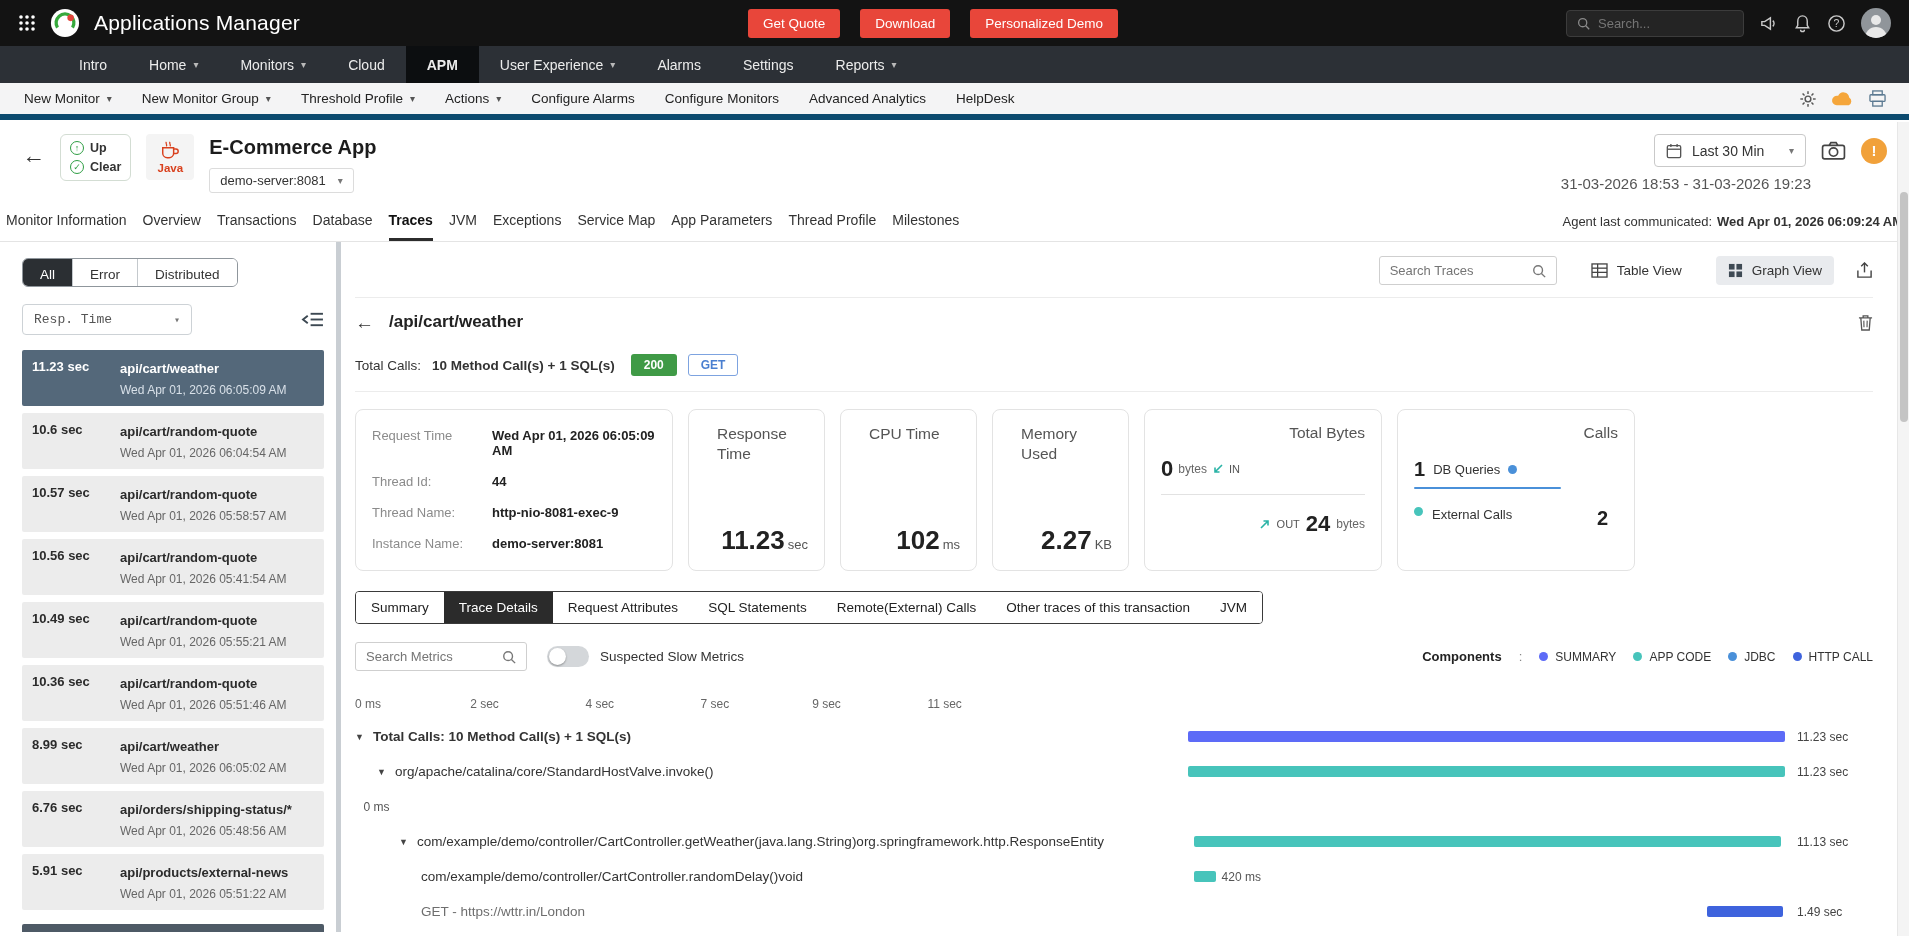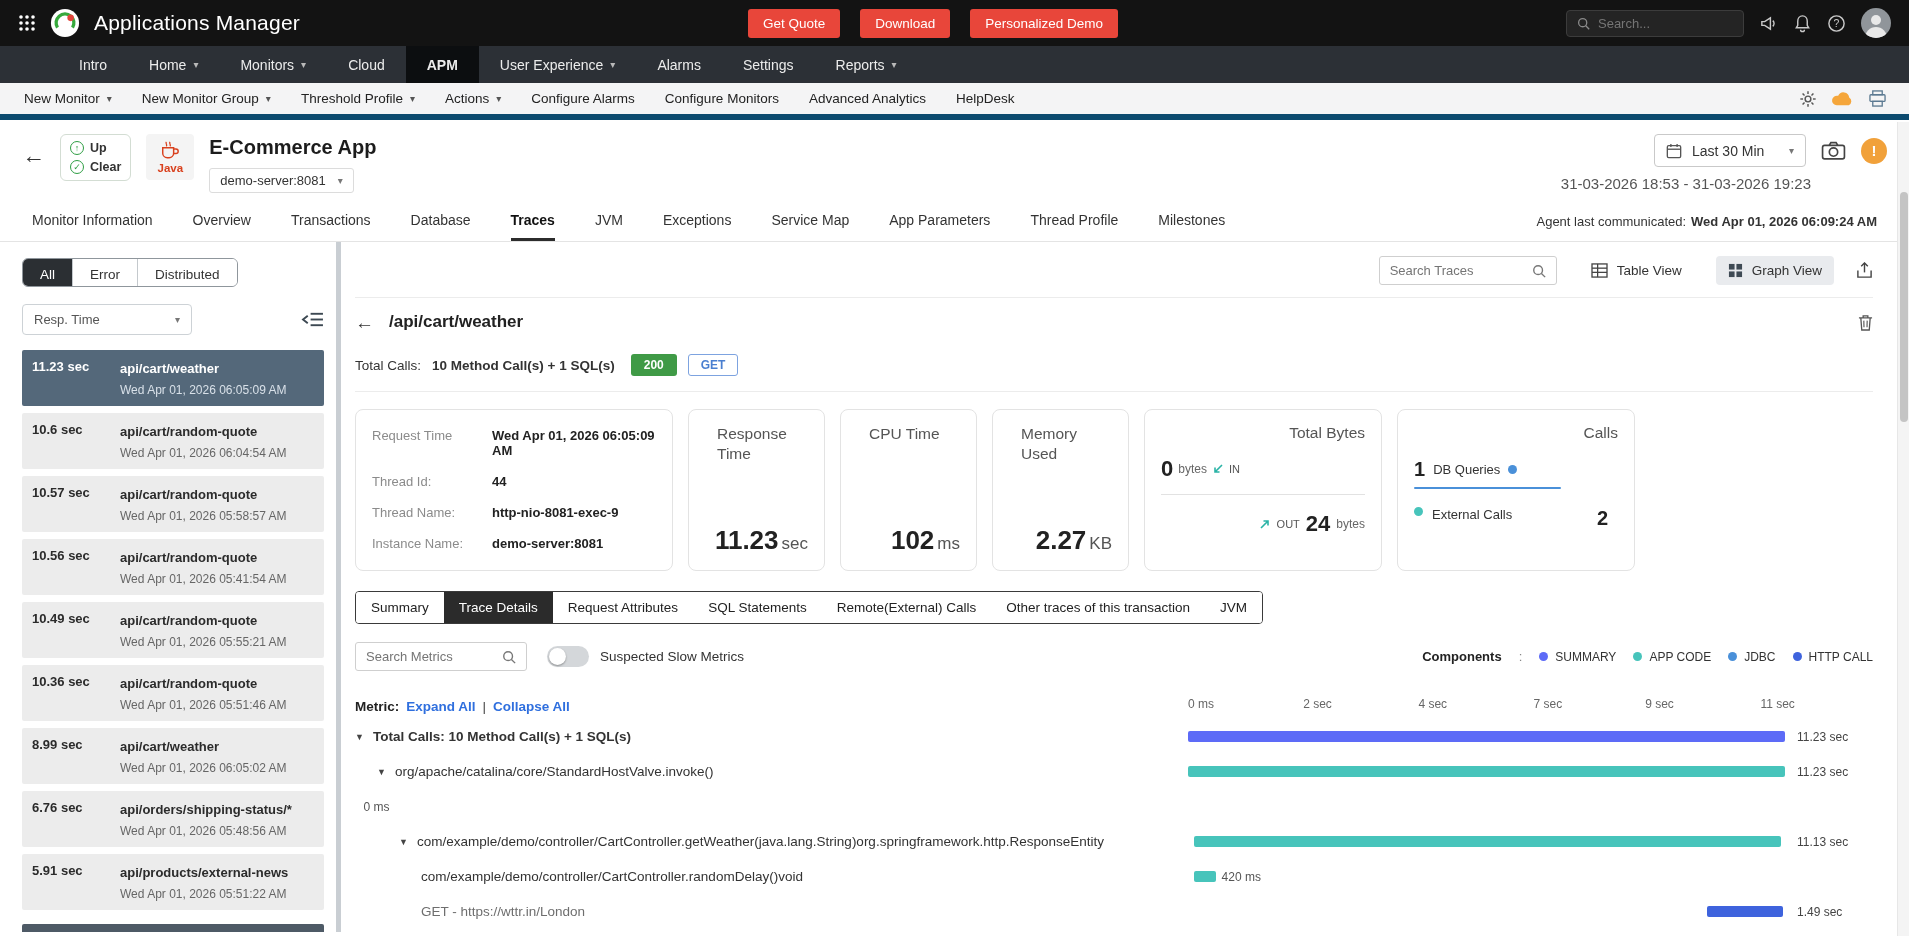--- a/index.html
+++ b/index.html
@@ -41,37 +41,37 @@
   .sel-caret { font-size:10px; color:#777; }
   .mh-right { margin-left:auto; display:flex; flex-direction:column; align-items:flex-end; }
   .mh-controls { display:flex; align-items:center; gap:15px; }
   .time-select { width:152px; height:33px; border:1px solid #c9c9c9; border-radius:4px; display:flex; align-items:center; gap:10px; padding:0 11px; font-size:14px; color:#333; cursor:pointer; }
   .time-select .sel-caret { margin-left:auto; }
   .icon-btn { cursor:pointer; }
   .alert-badge { width:26px; height:26px; border-radius:50%; background:#f1a13a; color:#fff; font-weight:bold; display:flex; align-items:center; justify-content:center; font-size:15px; cursor:pointer; }
   .time-window { font-size:15px; color:#555; margin-top:8px; margin-right:76px; }
 
   
-  .mon-tabs { display:flex; align-items:center; padding:0 32px; border-bottom:1px solid #e4e4e4; height:41px; gap:40px; }
+  .mon-tabs { display:flex; align-items:center; padding:0 6px; border-bottom:1px solid #e4e4e4; height:41px; gap:16px; }
   .mtab { font-size:14px; color:#333; height:100%; display:flex; align-items:center; border-bottom:3px solid transparent; cursor:pointer; white-space:nowrap; }
   .mtab.active { font-weight:bold; color:#111; border-bottom-color:#2c2c2c; }
   .agent-info { margin-left:auto; font-size:13px; color:#333; white-space:nowrap; }
   .agent-info b { margin-left:5px; }
 
   
   .content { display:flex; height:690px; }
 
   
   .sidebar { width:336px; padding:16px 12px 0 22px; overflow:hidden; display:flex; flex-direction:column; flex-shrink:0; }
   .seg { display:inline-flex; border:1px solid #8f969c; border-radius:6px; overflow:hidden; width:fit-content; }
   .seg-btn { padding:8px 17px; font-size:13.5px; background:#fff; color:#333; border-left:1px solid #c4c9cd; cursor:pointer; }
   .seg-btn:first-child { border-left:none; }
   .seg-btn.active { background:#2b2f33; color:#fff; }
   .sort-row { margin-top:17px; display:flex; align-items:center; justify-content:space-between; }
-  .sort-select { width:170px; border:1px solid #cdd2d6; border-radius:4px; padding:7px 11px; font-size:13px; color:#555; display:flex; align-items:center; cursor:pointer; }
+  .sort-select { width:170px; border:1px solid #cdd2d6; border-radius:4px; padding:7px 11px; font-size:13px; color:#555; display:flex; align-items:center; cursor:pointer;font-family:Liberation Mono, monospace; }
   .sort-select .sel-caret { margin-left:auto; }
   .trace-list { margin-top:15px; }
   .trace-item { display:flex; gap:10px; background:#ececec; padding:9px 10px; margin-bottom:7px; cursor:pointer; border-radius:2px; }
   .trace-item .dur { width:78px; font-size:13px; font-weight:bold; color:#2b2b2b; flex-shrink:0; }
   .ti-path { font-size:13px; font-weight:bold; color:#2b2b2b; }
   .ti-time { font-size:12px; color:#666; margin-top:6px; }
   .trace-item.selected { background:#54687a; }
   .trace-item.selected .dur, .trace-item.selected .ti-path { color:#fff; }
   .trace-item.selected .ti-time { color:#d8e0e8; }
   .partial-item { height:8px; background:#4e5a66; margin-top:14px; border-radius:2px 2px 0 0; }
@@ -98,21 +98,21 @@
   .cards-row { display:flex; gap:15px; }
   .card { border:1px solid #e3e3e3; border-radius:8px; height:162px; padding:14px 16px; flex-shrink:0; }
   .card.req { width:318px; font-size:13px; }
   .req-grid { display:grid; grid-template-columns:112px 1fr; row-gap:16px; column-gap:8px; margin-top:4px; }
   .req-label { color:#8b8b8b; }
   .req-value { color:#222; font-weight:bold; }
   .card.stat { width:137px; display:flex; flex-direction:column; justify-content:space-between;padding-left:28px; }
   .stat-title { font-size:15.5px; color:#555; line-height:1.3; }
   .stat-value { align-self:flex-end; white-space:nowrap; }
   .stat-num { font-size:26px; font-weight:bold; color:#222; }
-  .stat-unit { font-size:17px; color:#555; margin-left:3px; }
+  .stat-unit { font-size:13px; color:#555; margin-left:3px; }
   .card.bytes { width:238px; display:flex; flex-direction:column; }
   .bytes-title, .calls-title { font-size:15.5px; color:#555; text-align:right; }
   .bytes-in { display:flex; align-items:center; gap:5px; margin-top:14px; }
   .b-num { font-size:22px; font-weight:bold; color:#222; }
   .b-unit { font-size:12px; color:#666; }
   .b-dir { font-size:11px; color:#555; }
   .bytes-div { border-top:1px solid #e2e2e2; margin-top:12px; }
   .bytes-out { display:flex; align-items:center; gap:6px; justify-content:flex-end; margin-top:16px; }
   .card.calls { width:238px; display:flex; flex-direction:column; }
   .calls-row1 { display:flex; align-items:center; gap:8px; margin-top:16px; }
@@ -685,26 +685,20 @@
               <span>JDBC</span>
             </span>
           <span class="comp-item">
               <span class="dot" style="background: rgb(62, 99, 221);"></span>
               <span>HTTP CALL</span>
             </span>
         </div>
       </div>
 
       <div class="tree-head">
-        <div class="tree-head-left">
-          <span class="metric-label">Metric:</span>
-          <span class="link">Expand All</span>
-          <span class="pipe">|</span>
-          <span class="link">Collapse All</span>
-        </div>
         <div class="ticks">
           <span class="tick">0 ms</span>
           <span class="tick">2 sec</span>
           <span class="tick">4 sec</span>
           <span class="tick">7 sec</span>
           <span class="tick">9 sec</span>
           <span class="tick">11 sec</span>
         </div>
         <div class="dur-spacer"></div>
       </div>

